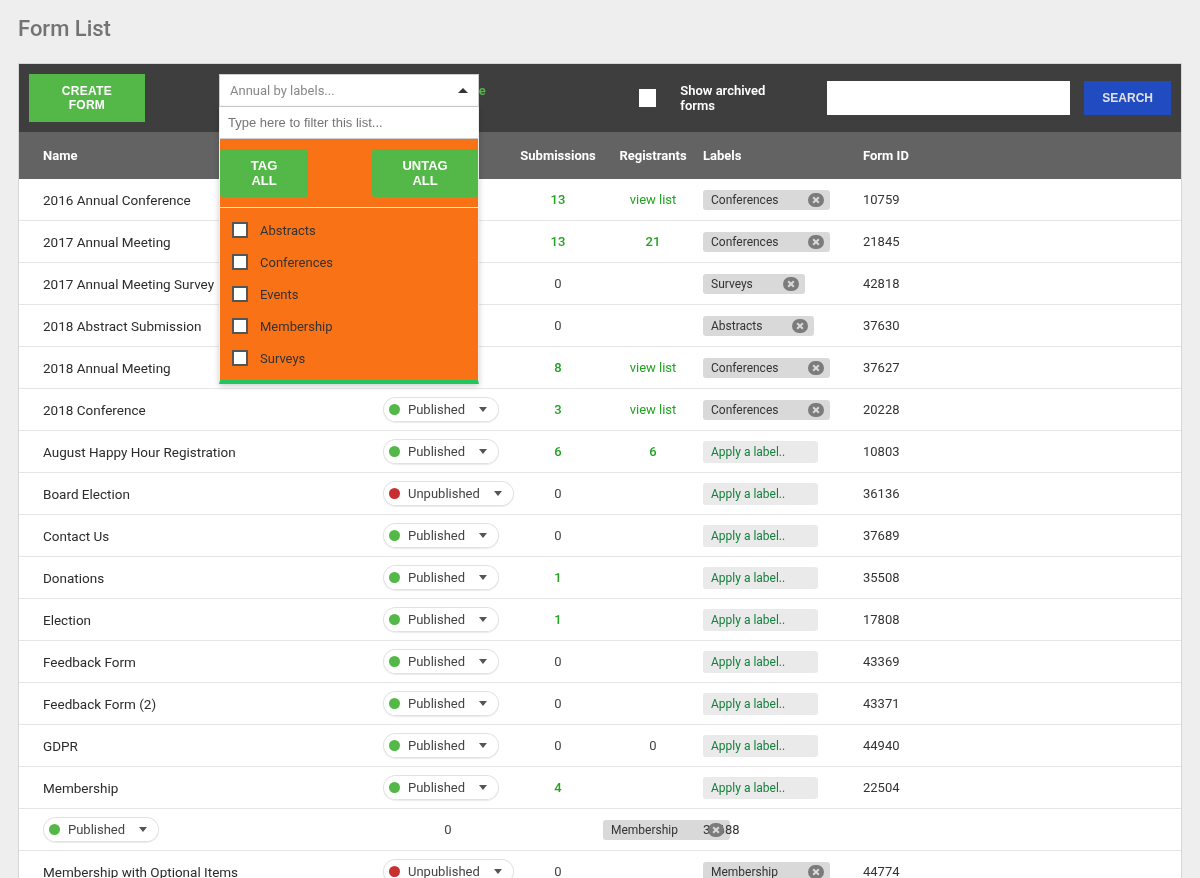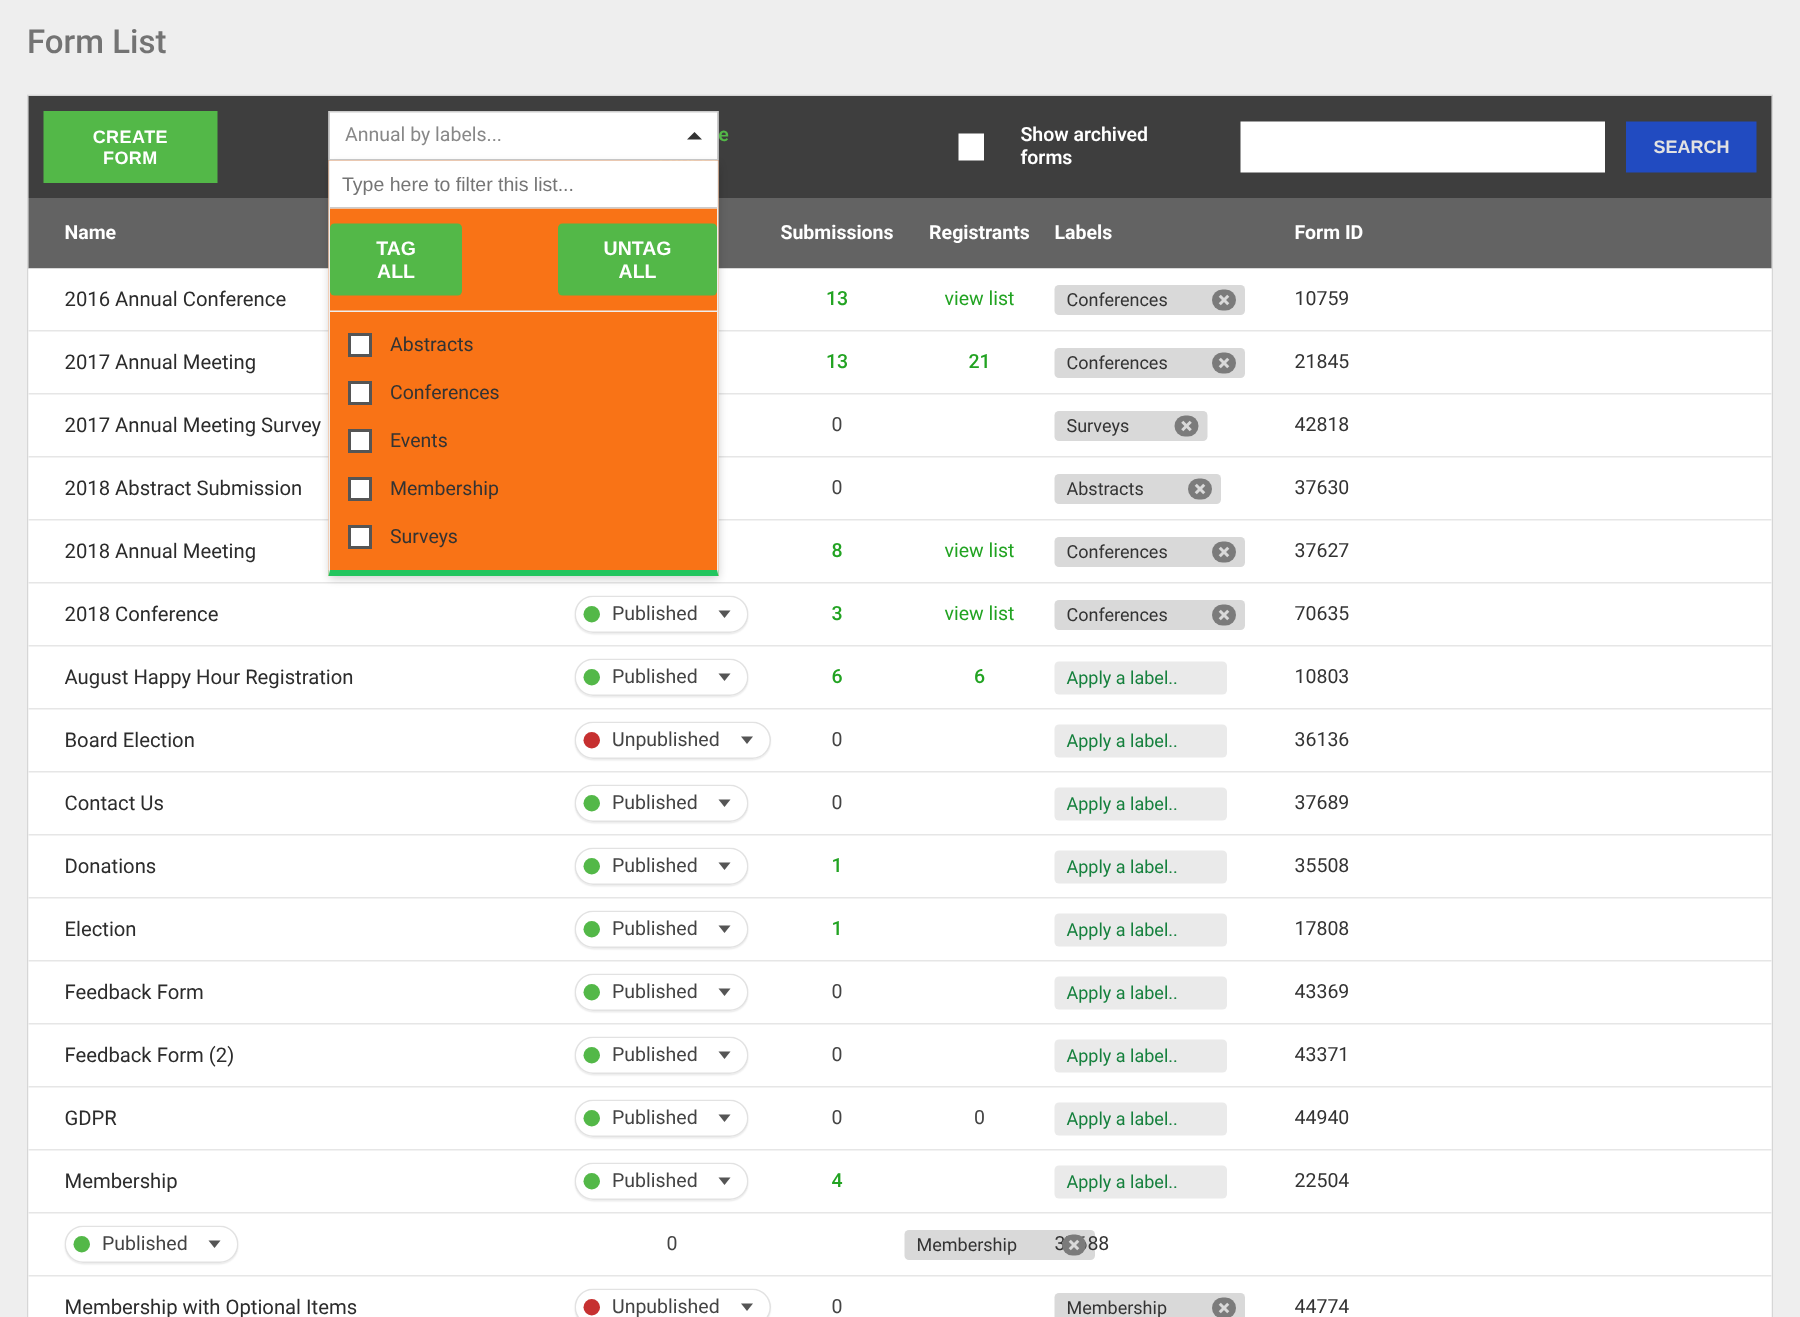--- a/index.html
+++ b/index.html
@@ -364,21 +364,21 @@
             <span class="status-dot dot-green"></span>
             <span>Published</span>
             <span class="pill-caret"></span>
           </span></div>
         <div class="num-green subs-col">3</div>
         <div class="regs-col link-green">view list</div>
         <div><span class="label-chip">
             <span>Conferences</span>
             <span class="label-remove"></span>
           </span></div>
-        <div class="formid-cell">70635</div>
+        <div class="formid-cell">20228</div>
       </div>
       <div class="row">
         <div class="name-cell">August Happy Hour Registration</div>
         <div><span class="status-pill">
             <span class="status-dot dot-green"></span>
             <span>Published</span>
             <span class="pill-caret"></span>
           </span></div>
         <div class="num-green subs-col">6</div>
         <div class="regs-col num-green">6</div>

